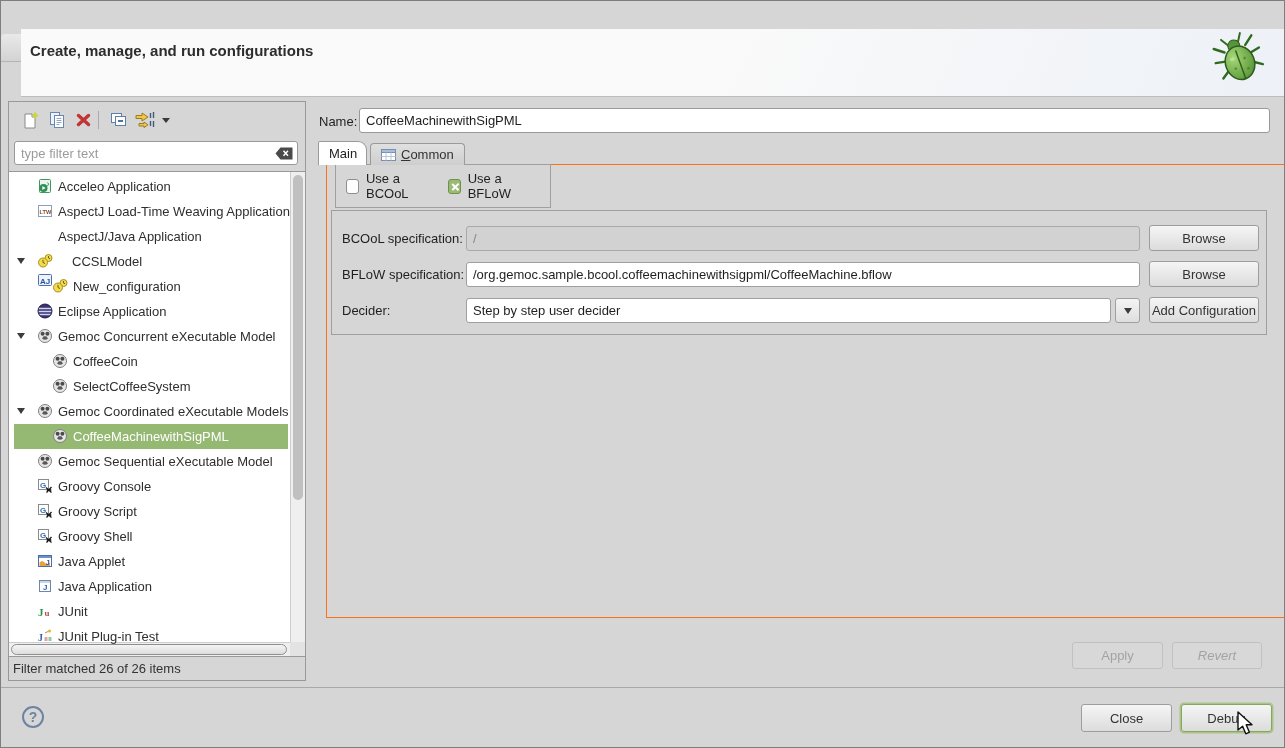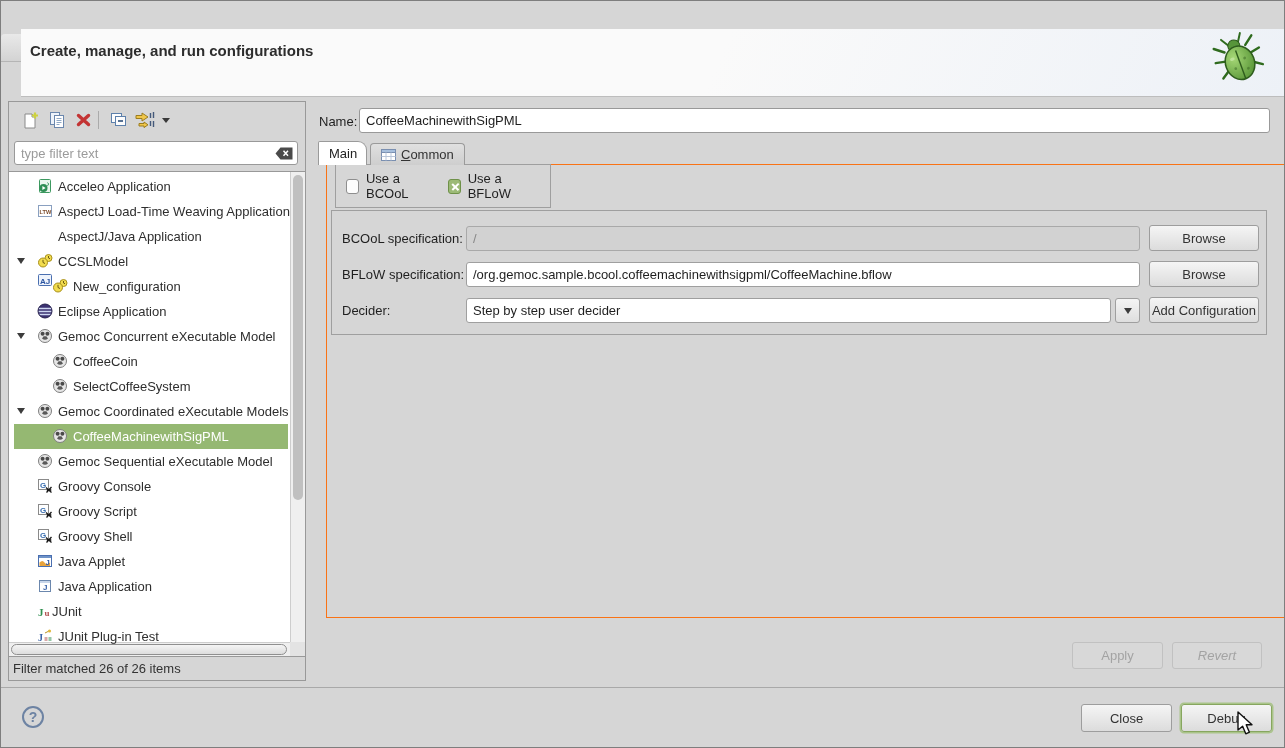--- a/index.html
+++ b/index.html
@@ -233,21 +233,21 @@
           <span class="tlabel" style="left: 49px;">AspectJ/Java Application</span>
         </div>
         <div class="tree-row" style="top: 77px;">
           <span class="twisty" style="left: 8px;"></span>
           <span class="ticon" style="left: 28px;"><svg width="16" height="16" viewBox="0 0 16 16">
               <circle cx="11.5" cy="5" r="3.5" fill="#f2dc4e" stroke="#a8901c"></circle>
               <path d="M11.5 3v2l1.5 0.8" stroke="#6b5a10" fill="none"></path>
               <circle cx="6" cy="9.5" r="4.5" fill="#f2dc4e" stroke="#a8901c"></circle>
               <path d="M6 6.8v2.7l2 1" stroke="#6b5a10" fill="none"></path>
             </svg></span>
-          <span class="tlabel" style="left: 49px;">CCSLModel</span>
+          <span class="tlabel" style="left: 63px;">CCSLModel</span>
         </div>
         <div class="tree-row" style="top: 102px;">
           <span class="ticon" style="left: 43px;"><svg width="16" height="16" viewBox="0 0 16 16">
               <circle cx="11.5" cy="5" r="3.5" fill="#f2dc4e" stroke="#a8901c"></circle>
               <path d="M11.5 3v2l1.5 0.8" stroke="#6b5a10" fill="none"></path>
               <circle cx="6" cy="9.5" r="4.5" fill="#f2dc4e" stroke="#a8901c"></circle>
               <path d="M6 6.8v2.7l2 1" stroke="#6b5a10" fill="none"></path>
             </svg></span>
           <span class="tlabel" style="left: 64px;">New_configuration</span>
         </div>
@@ -355,21 +355,21 @@
               <path d="M3 3h10v2H3z" fill="#c8d6ea"></path>
               <text x="6" y="12" font-size="8" font-weight="bold" fill="#3a63a8" font-family="Liberation Sans,sans-serif">J</text>
             </svg></span>
           <span class="tlabel" style="left: 49px;">Java Application</span>
         </div>
         <div class="tree-row" style="top: 427px;">
           <span class="ticon" style="left: 28px;"><svg width="16" height="16" viewBox="0 0 16 16">
               <text x="1" y="12.5" font-size="11" font-weight="bold" fill="#2f8f4f" font-family="Liberation Serif,serif">J</text>
               <text x="7.5" y="12.5" font-size="9" font-weight="bold" fill="#b05050" font-family="Liberation Serif,serif">u</text>
             </svg></span>
-          <span class="tlabel" style="left: 43px; text-align: right;">JUnit</span>
+          <span class="tlabel" style="left: 49px; text-align: right;">JUnit</span>
         </div>
         <div class="tree-row" style="top: 452px;">
           <span class="ticon" style="left: 28px;"><svg width="16" height="16" viewBox="0 0 16 16">
               <text x="1" y="13" font-size="10" font-weight="bold" fill="#3a63a8" font-family="Liberation Serif,serif">J</text>
               <circle cx="12.5" cy="3" r="1.6" fill="#e0b83c"></circle>
               <path d="M8 5l3-1.5" stroke="#b8932c"></path>
               <path d="M7.5 10h3M7.5 12h3" stroke="#b05050"></path>
               <path d="M11.5 10h3M11.5 12h3" stroke="#2f8f4f"></path>
             </svg></span>
           <span class="tlabel" style="left: 49px;">JUnit Plug-in Test</span>

